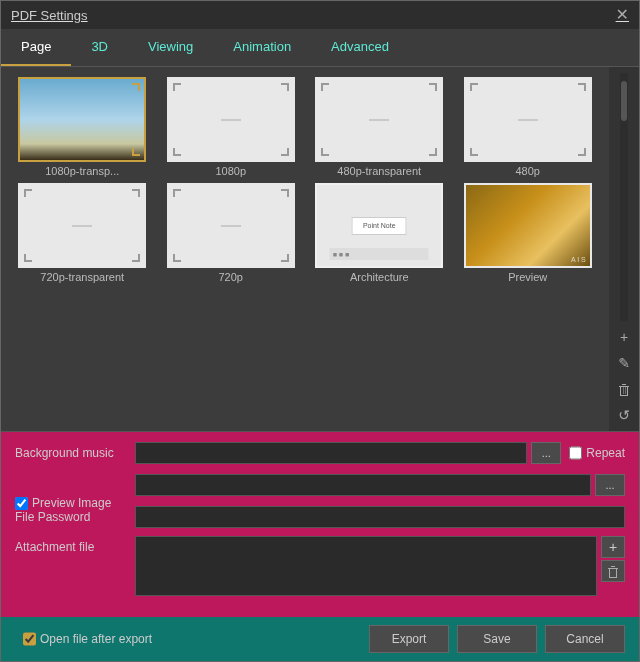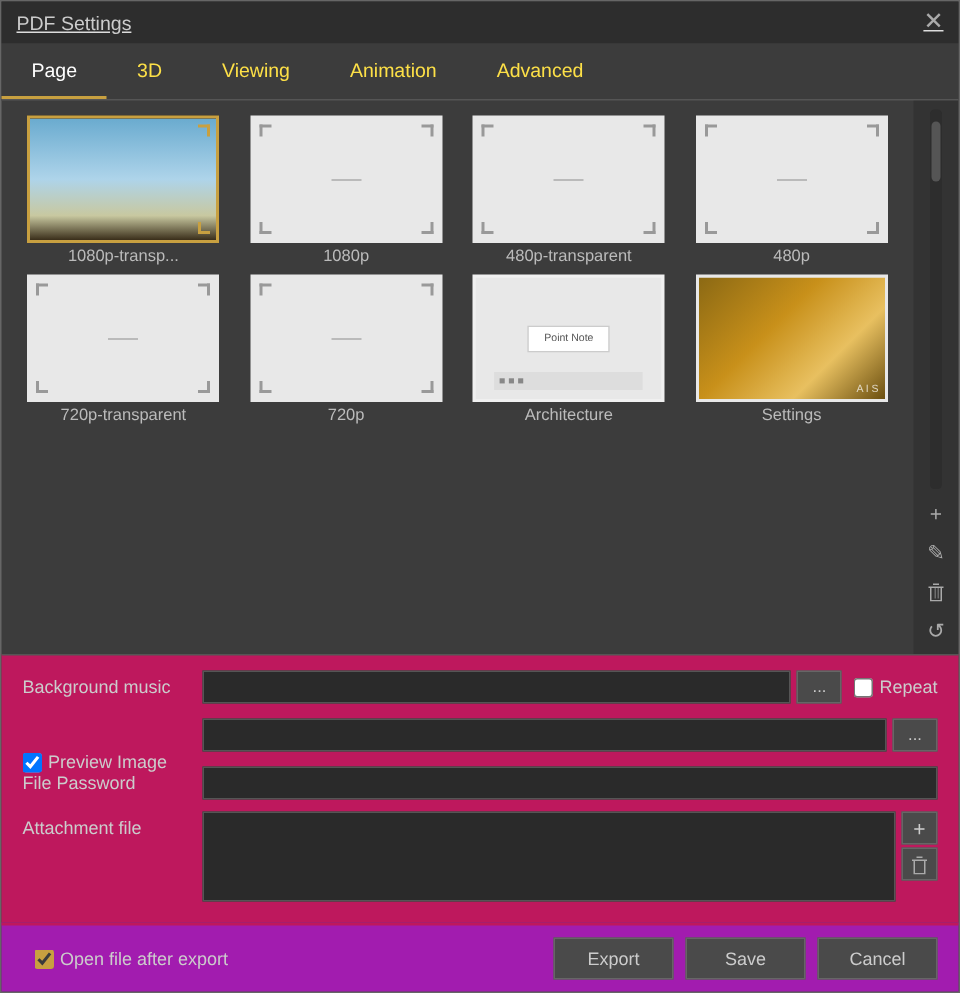--- a/index.html
+++ b/index.html
@@ -46,21 +46,21 @@
     }
     .tabs {
       display: flex;
       background: #3c3c3c;
       border-bottom: 1px solid #555;
       flex-shrink: 0;
     }
     .tab {
       padding: 10px 20px;
       cursor: pointer;
-      color: #fde047;
+      color: #5eead4;
       font-size: 13px;
       border-bottom: 2px solid transparent;
     }
     .tab.active {
       color: #fff;
       border-bottom: 2px solid #c8a040;
       text-align: center;
     }
     .content-area {
       display: flex;
@@ -219,21 +219,20 @@
       background: #4a4a4a;
       border: 1px solid #666;
       color: #ccc;
       cursor: pointer;
       font-size: 11px;
       margin-left: 4px;
       display: flex; align-items: center; justify-content: center;
     }
     .checkbox-label {
       display: flex;
-      align-items: center;
       gap: 4px;
       font-size: 12px;
       color: #ccc;
       margin-left: 8px;
     }
     .checkbox-label input[type="checkbox"] {
       accent-color: #c8a040;
     }
     .attachment-textarea {
       flex: 1;
@@ -265,22 +264,22 @@
       cursor: pointer;
       font-size: 14px;
       display: flex; align-items: center; justify-content: center;
     }
     
     .footer {
       display: flex;
       align-items: center;
       justify-content: space-between;
       padding: 8px 14px;
-      background: #a21caf;
-      border-top: 2px solid #be185d;
+      background: #0f766e;
+      border-top: 7px solid #be185d;
       flex-shrink: 0;
     }
     .footer-left {
       display: flex;
       align-items: center;
       gap: 6px;
     }
     .footer-right {
       display: flex;
       gap: 8px;
@@ -418,21 +417,21 @@
           </div>
           <span class="thumb-label">Architecture</span>
         </div>
 
         <div class="thumb-item">
           <div class="thumb-img">
             <div class="interior-thumb" style="width:100%;height:100%;position:relative;">
               <div style="position:absolute;bottom:3px;right:4px;font-size:7px;color:#fff;opacity:0.7;">A I S</div>
             </div>
           </div>
-          <span class="thumb-label">Settings</span>
+          <span class="thumb-label">Preview</span>
         </div>
 
       </div>
     </div>
 
     <div class="sidebar-tools">
       <div style="width:8px;flex:1;background:#2d2d2d;position:relative;border-radius:3px;margin:2px 0;">
         <div class="scrollbar-thumb"></div>
       </div>
       <button class="tool-btn">+</button>

